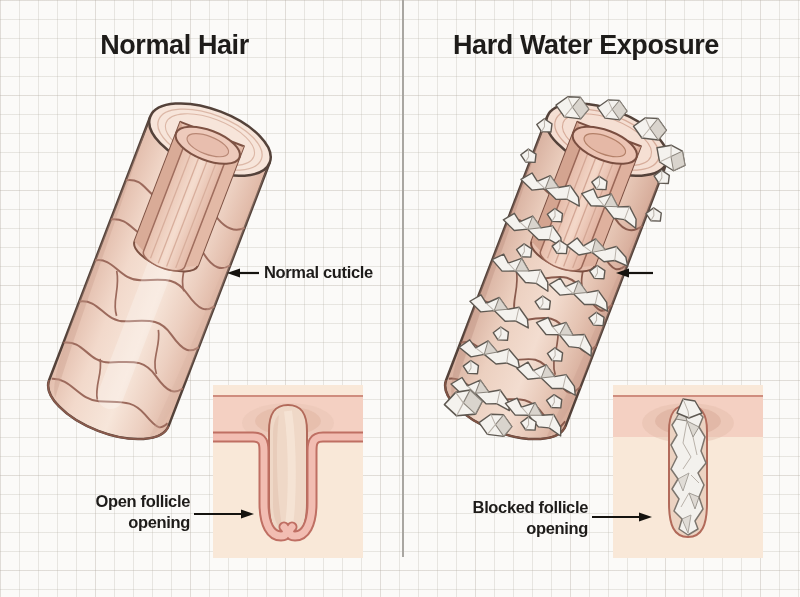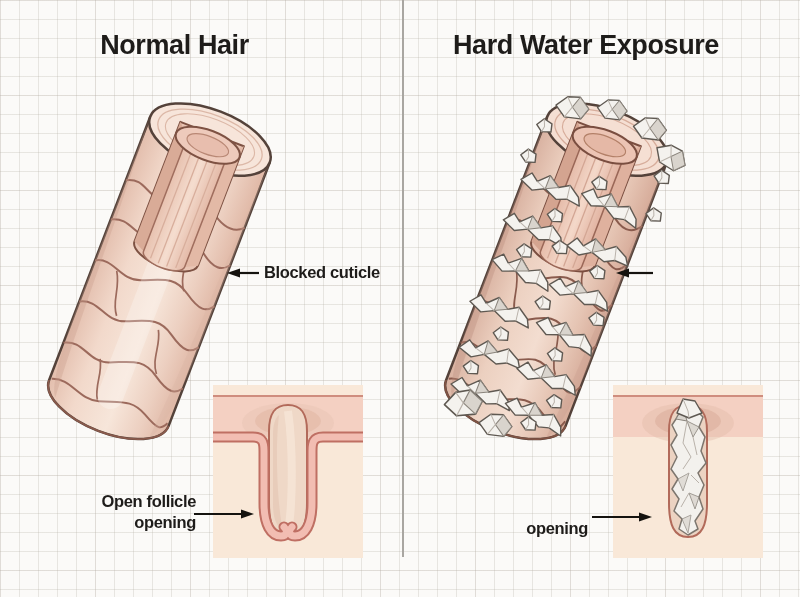--- a/index.html
+++ b/index.html
@@ -239,46 +239,46 @@
 
   <path class="xtal" d="M64 28 L70 14 L82 16 L89 28 L76 33 Z" stroke-width="1.3"></path>
   <path class="xline" d="M70 14 L75 26 L76 33"></path>
 </svg>
 
 <div class="abs" style="left:227px;top:262px;display:flex;align-items:center;gap:5px">
   <svg class="arrow" width="32" height="12">
     <line class="arrow-line" x1="11" y1="6" x2="32" y2="6"></line>
     <polygon class="arrow-head" points="0,6 13,1.4 13,10.6"></polygon>
   </svg>
-  <span class="label">Blocked cuticle</span>
+  <span class="label">Normal cuticle</span>
 </div>
 
 <div>
   <svg class="abs arrow" style="left:616px;top:267px" width="37" height="12">
     <line class="arrow-line" x1="11" y1="6" x2="37" y2="6"></line>
     <polygon class="arrow-head" points="0,6 13,1.4 13,10.6"></polygon>
   </svg>
   <div class="abs label center-align" style="left:636px;top:259px;width:158px">
     <br>
   </div>
 </div>
 
 <div>
-  <div class="abs label right-align" style="left:96px;top:491px;width:100px">
+  <div class="abs label right-align" style="left:90px;top:491px;width:100px">
     <span>Open follicle</span><br>
     <span>opening</span>
   </div>
   <svg class="abs arrow" style="left:194px;top:508px" width="60" height="12">
     <line class="arrow-line" x1="0" y1="6" x2="49" y2="6"></line>
     <polygon class="arrow-head" points="60,6 47,1.4 47,10.6"></polygon>
   </svg>
 </div>
 
 <div>
   <div class="abs label right-align" style="left:470px;top:497px;width:118px">
-    <br>
+    <span>Blocked follicle</span><br>
     <span>opening</span>
   </div>
   <svg class="abs arrow" style="left:592px;top:511px" width="60" height="12">
     <line class="arrow-line" x1="0" y1="6" x2="49" y2="6"></line>
     <polygon class="arrow-head" points="60,6 47,1.4 47,10.6"></polygon>
   </svg>
 </div>
 
 </body></html>

